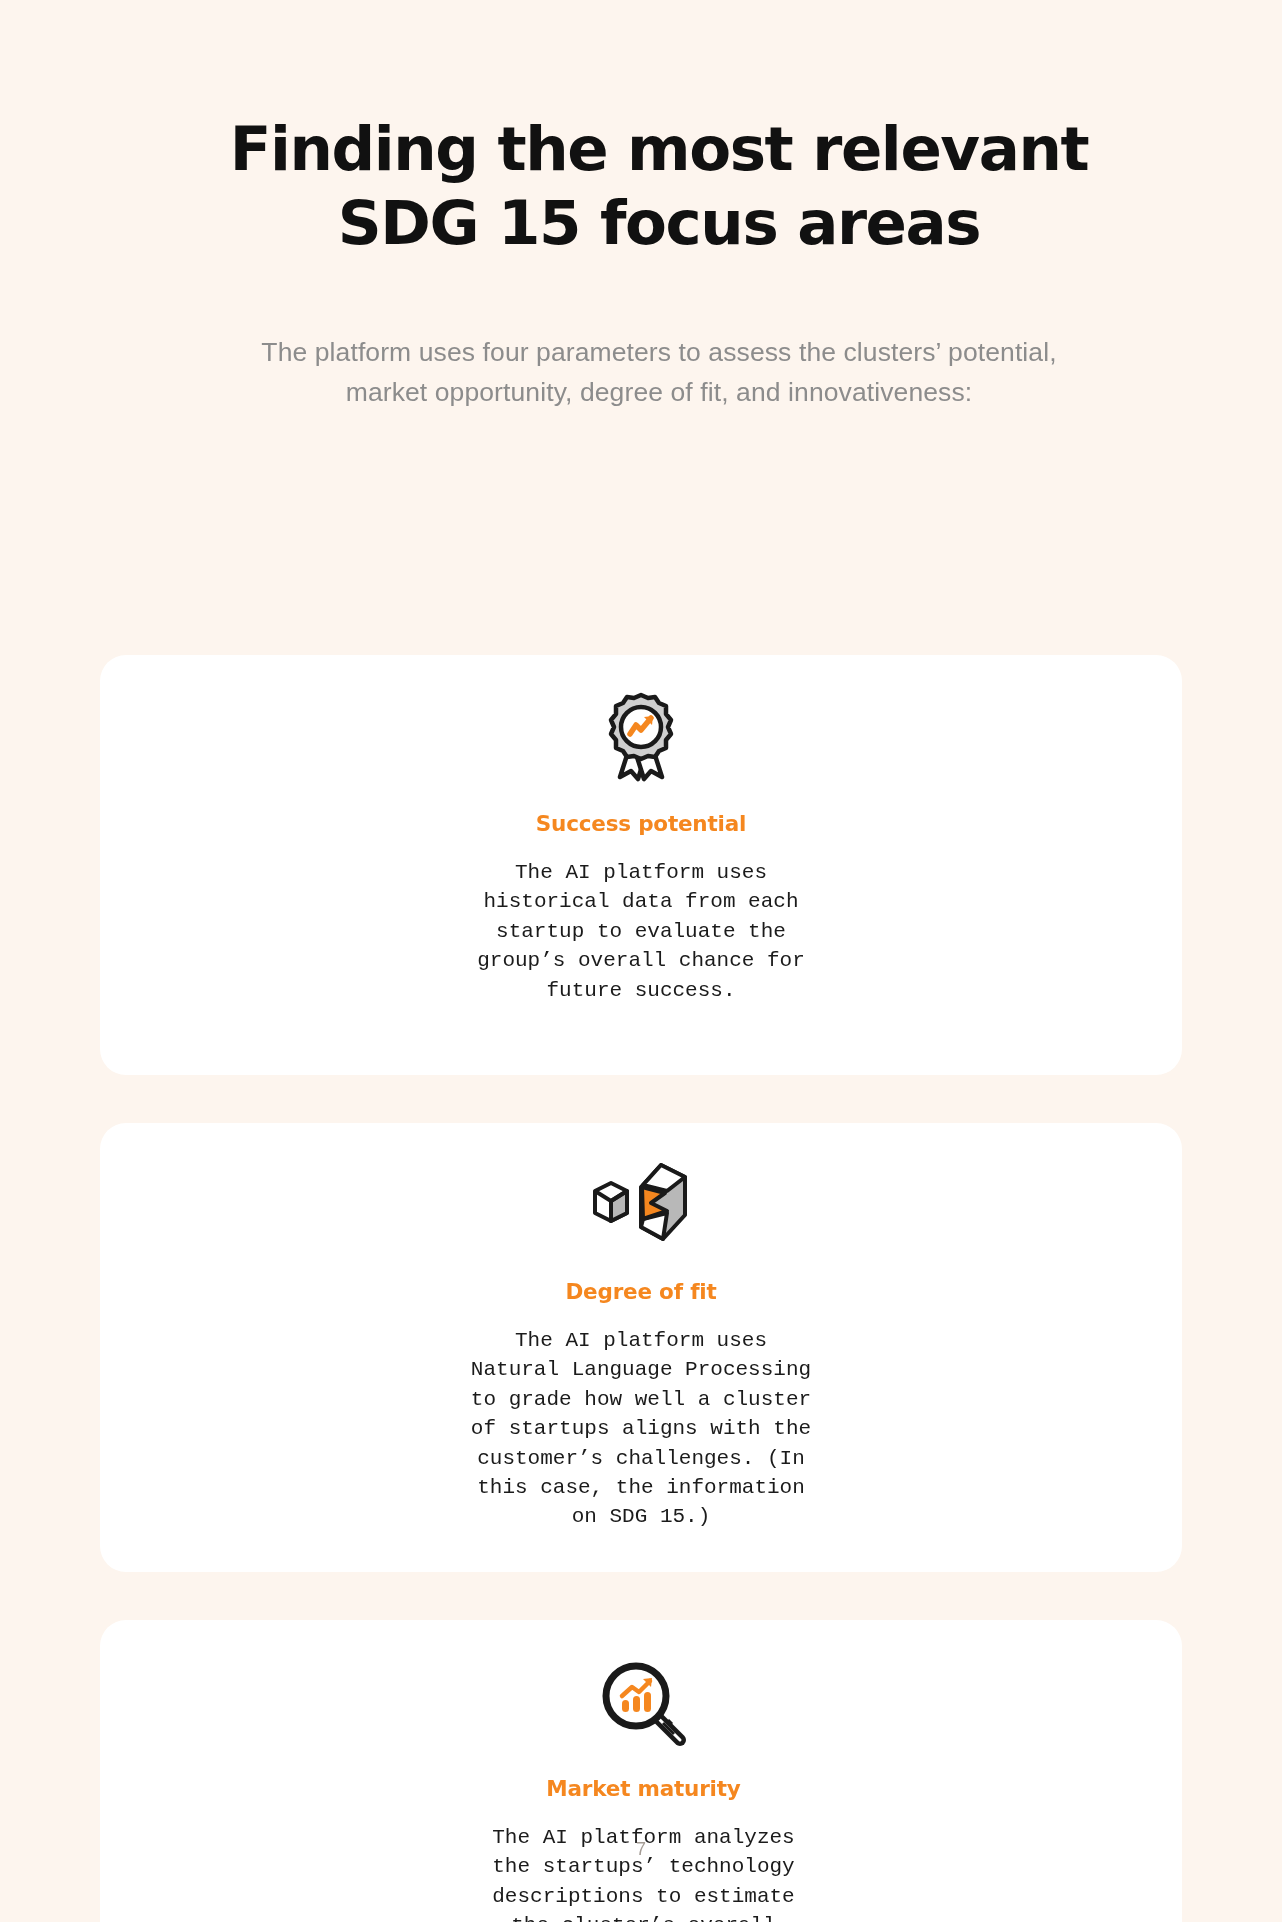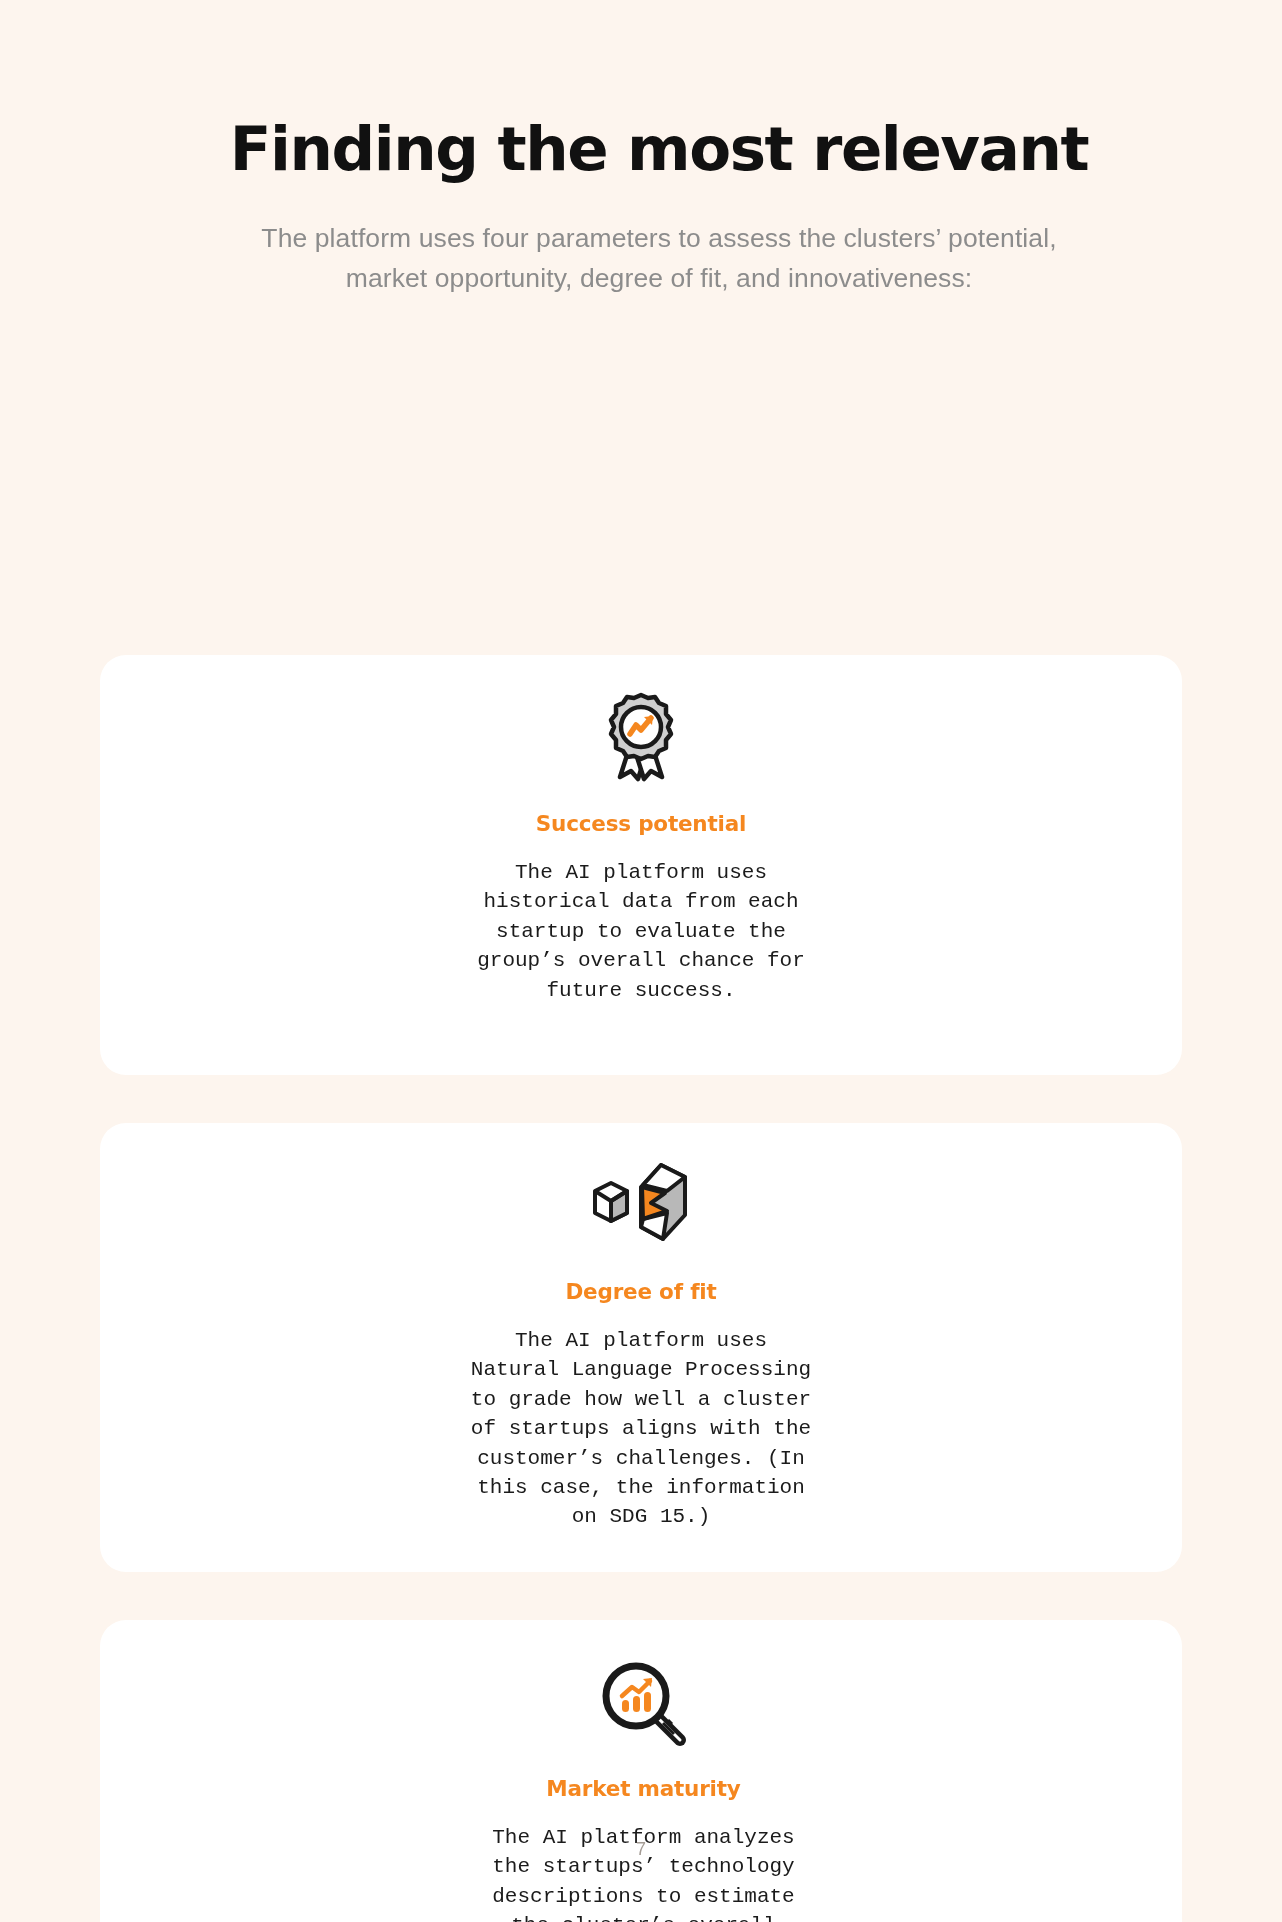--- a/index.html
+++ b/index.html
@@ -32,21 +32,21 @@
     font-weight: 700;
     font-size: 61px;
     line-height: 1.22;
     letter-spacing: -1.4px;
     color: #111111;
     max-width: 940px;
     margin: 0 auto;
   }
 
   .page-subtitle {
-    margin: 33px auto 0;
+    margin: 72px auto 0;
     max-width: 870px;
     font-family: "Liberation Sans", sans-serif;
     font-size: 26.5px;
     line-height: 1.50;
     color: #8C8C8C;
     letter-spacing: 0.1px;
   }
 
   
   .card-grid {
@@ -116,20 +116,21 @@
   }
 </style>
 </head>
 <body>
 
 <div class="page">
 
   <div class="header">
     <h1 class="page-title">
       <span>Finding the most relevant</span><br>
+      <span>SDG 15 focus areas</span>
     </h1>
     <p class="page-subtitle">The platform uses four parameters to assess the clusters’ potential, market opportunity, degree of fit, and innovativeness:</p>
   </div>
 
   <div class="card-grid">
 
     <div class="card card--tall-1">
       <div class="card-icon">
         <svg width="86" height="96" viewBox="0 0 86 96" aria-hidden="true">
 

